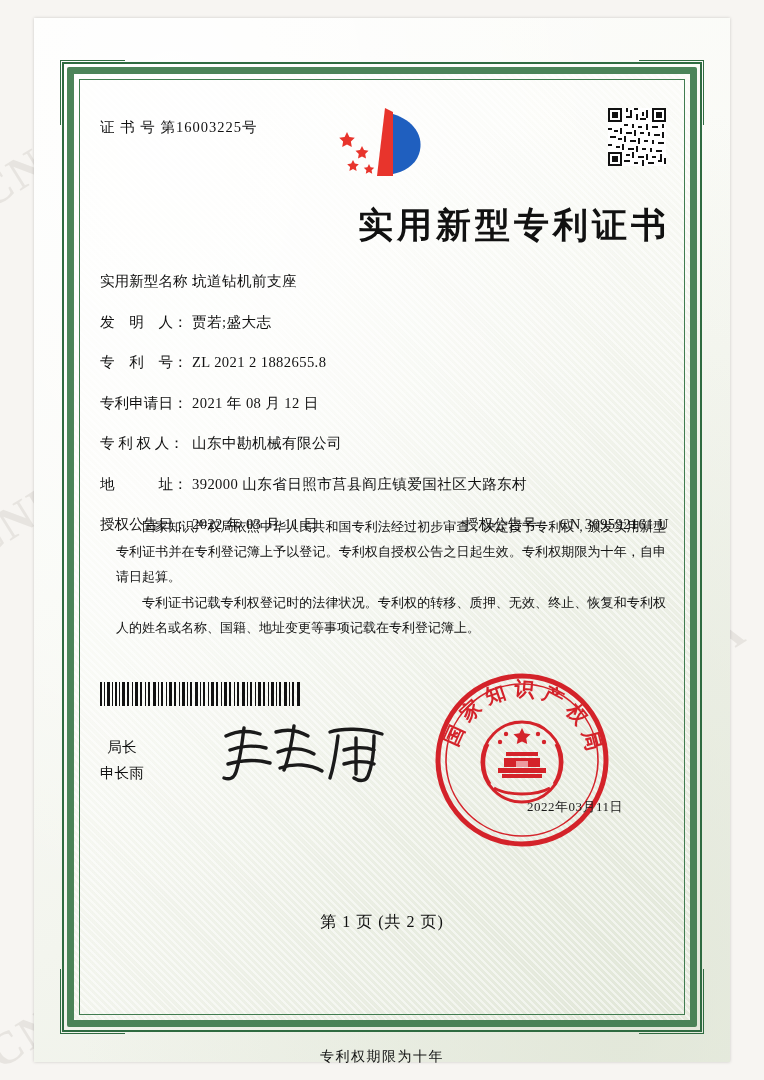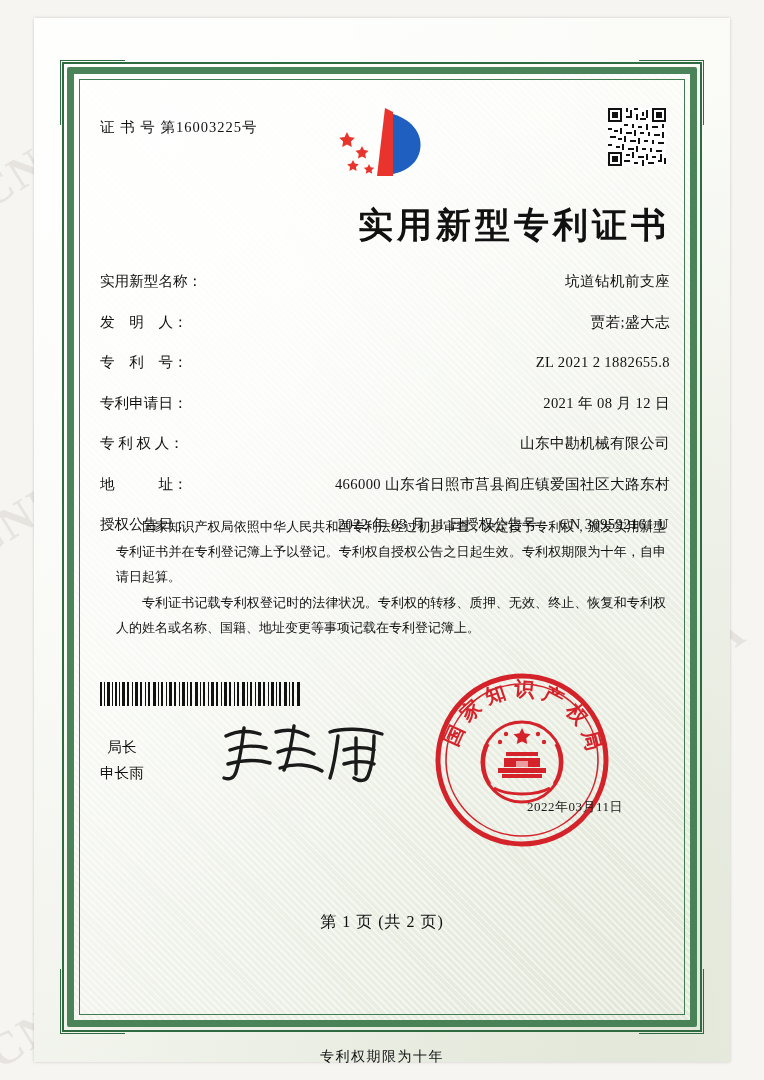--- a/index.html
+++ b/index.html
@@ -166,21 +166,20 @@
   }
   .field-label {
     width: 92px;
     flex: 0 0 92px;
     letter-spacing: 0px;
     white-space: nowrap;
   }
   .field-value {
     flex: 1;
     letter-spacing: 0.4px;
-    text-align: right;
   }
   .field-row.dual .field-value { flex: 0 0 auto; width: 272px; }
   .field-label2 {
     flex: 0 0 auto;
     white-space: nowrap;
     margin-right: 8px;
   }
   .field-value2 { flex: 1; letter-spacing: 0.4px; }
 
   
@@ -396,21 +395,21 @@
       <div class="field-row">
         <span class="field-label">专利申请日：</span>
         <span class="field-value">2021 年 08 月 12 日</span>
       </div>
       <div class="field-row">
         <span class="field-label">专 利 权 人：</span>
         <span class="field-value">山东中勘机械有限公司</span>
       </div>
       <div class="field-row">
         <span class="field-label">地　　　址：</span>
-        <span class="field-value">466000  山东省日照市莒县阎庄镇爱国社区大路东村</span>
+        <span class="field-value">392000  山东省日照市莒县阎庄镇爱国社区大路东村</span>
       </div>
       <div class="field-row dual">
         <span class="field-label">授权公告日：</span>
         <span class="field-value">2022 年 03 月 11 日</span>
         <span class="field-label2">授权公告号：</span>
         <span class="field-value2">CN 309592161 U</span>
       </div>
     </div>
 
     <div class="body-text">

